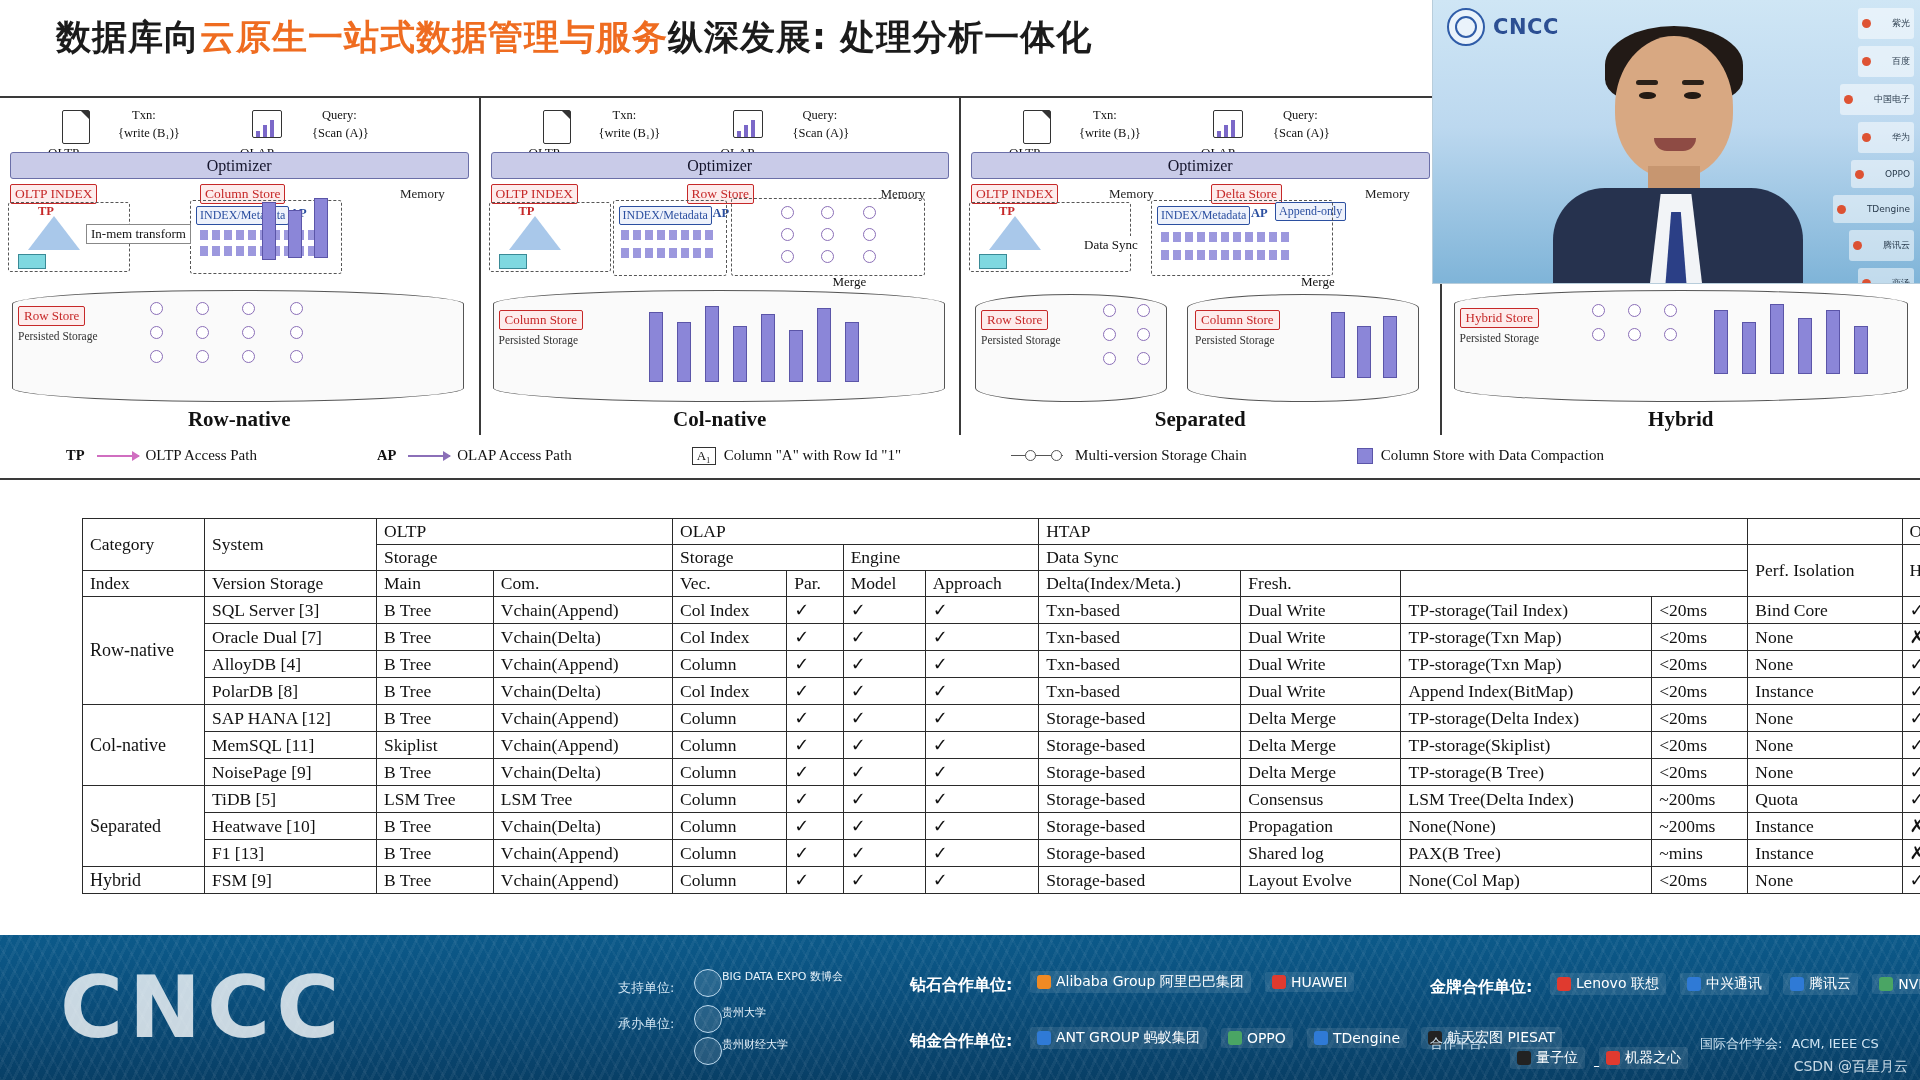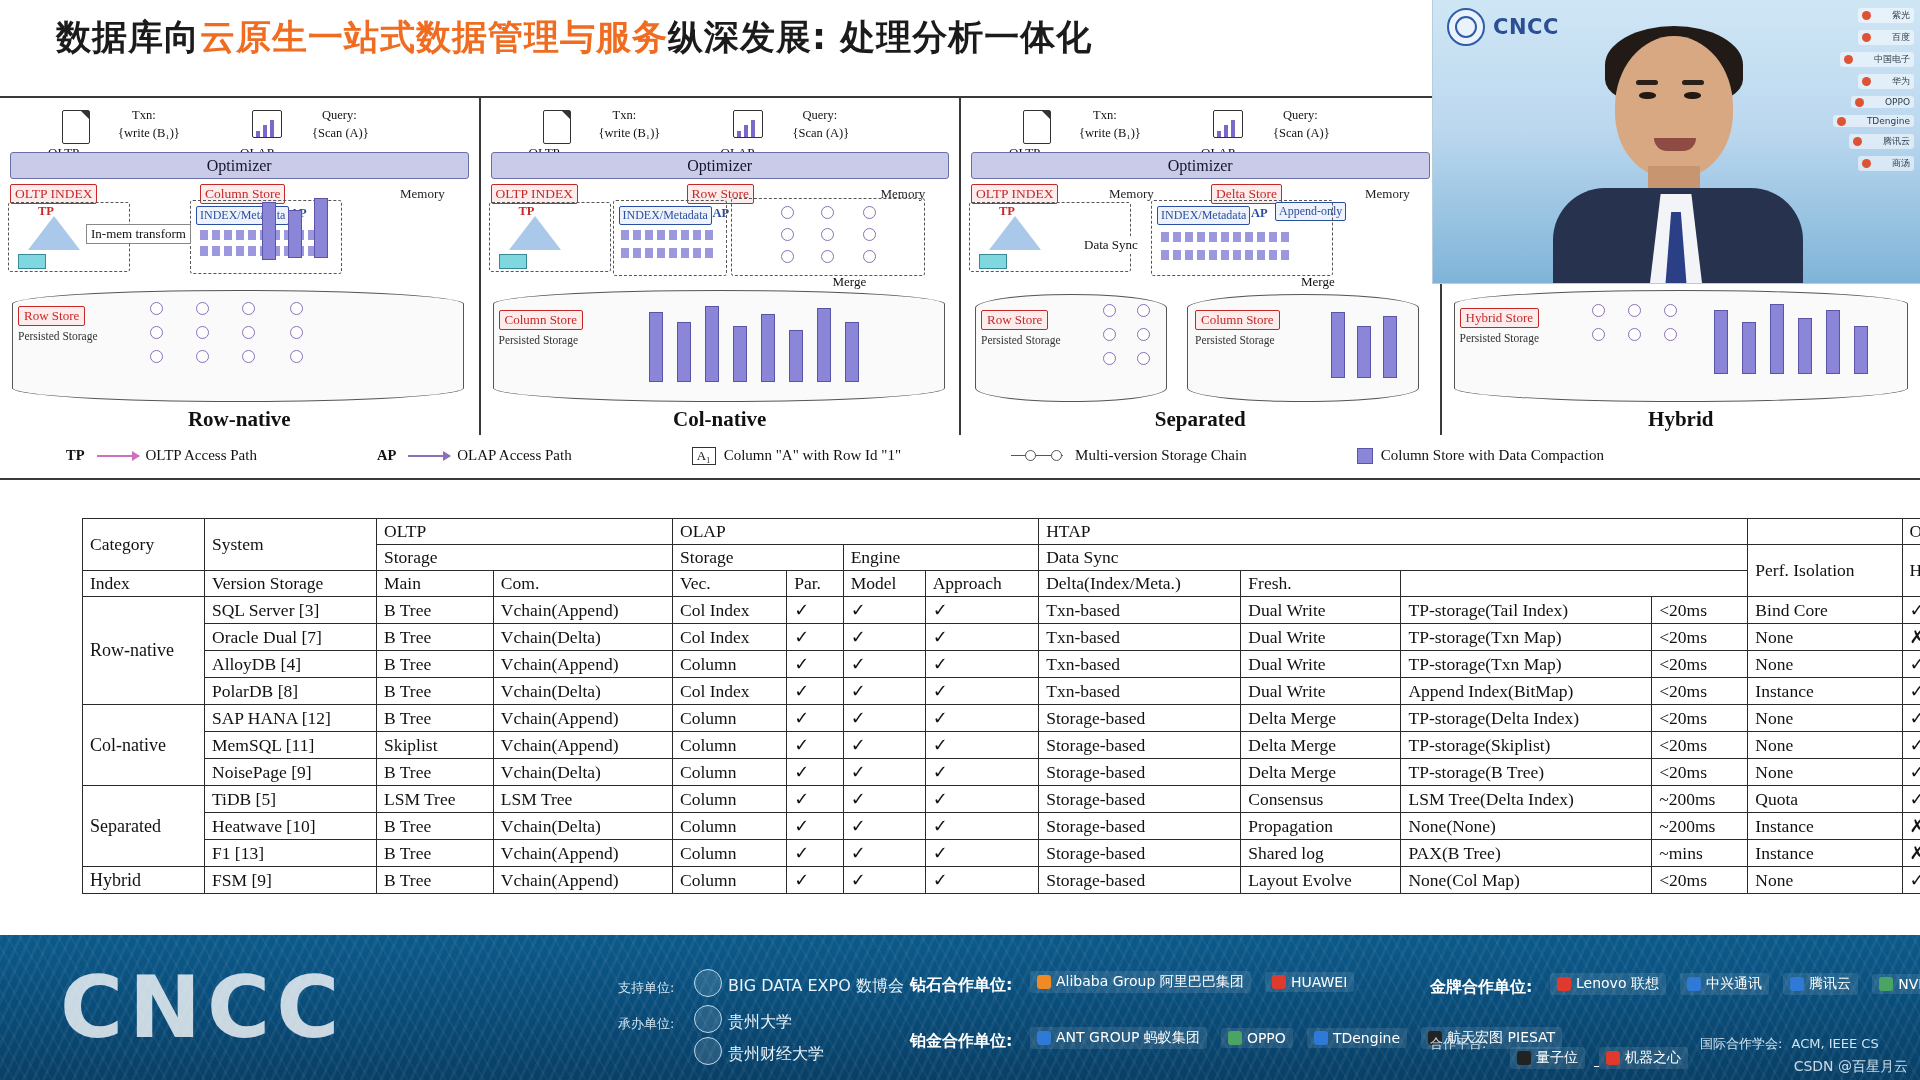--- a/index.html
+++ b/index.html
@@ -422,21 +422,21 @@
     display: flex;
     flex-direction: column;
     gap: 7px;
     align-items: flex-end;
     opacity: .95;
   }
   .sp-row {
     display: flex; align-items: center; gap: 21px;
     background: rgba(255,255,255,.55);
     border-radius: 3px;
-    padding: 1px 4px;
+    padding: 9px 4px;
     font-size: 9px;
     color: #234;
     white-space: nowrap;
     font-family: "DejaVu Sans", sans-serif;
     text-align: right;
   }
   .sp-dot {
     width: 9px; height: 9px; border-radius: 50%;
     background: #e04c2a;
     flex: none;
@@ -508,23 +508,23 @@
     position: absolute;
     right: 12px;
     bottom: 4px;
     font-size: 14px;
     color: #dce9f2;
     font-family: "DejaVu Sans", sans-serif;
     opacity: .9;
   }
   .univ-badge {
     display: inline-flex;
-    align-items: flex-end;
-    gap: 6px;
-    font-size: 16px;
+    align-items: flex-start;
+    gap: 0;
+    font-size: 11px;
     color: #e7f2fa;
   }
   .univ-badge .seal {
     width: 26px; height: 26px;
     border-radius: 50%;
     border: 1.5px solid #bcd9ee;
     background: rgba(255,255,255,.12);
   }
 </style>
 </head>

